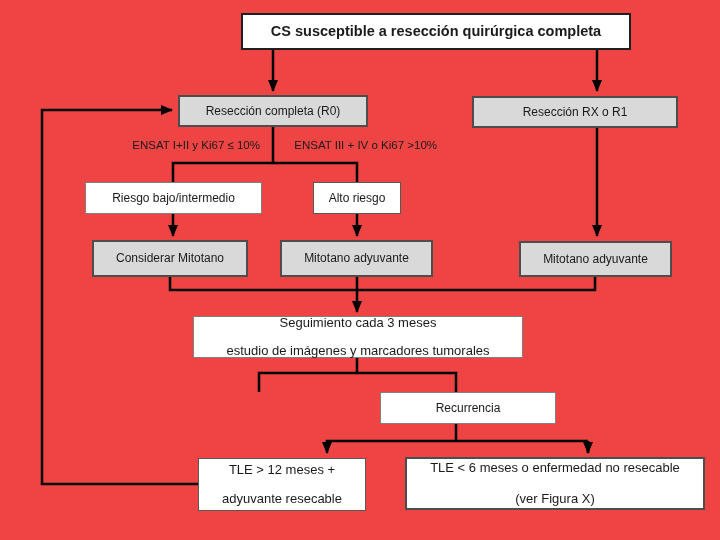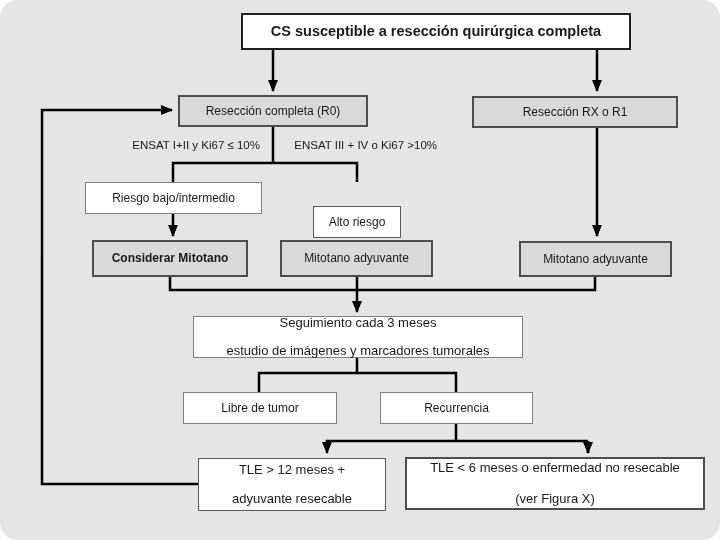--- a/index.html
+++ b/index.html
@@ -1,23 +1,22 @@
 <!DOCTYPE html>
 <html style="--fill-gray: #d9d9d9; --border-dark: #4d4d4d; --border-gray: #808080; --line: #000000;"><head>
 <meta charset="utf-8">
 <style>
   html,body{margin:0;padding:0;background:#fff;}
   #canvas{
     position:relative;
     width:720px;height:540px;
-    background:#e5e5e5;
+    background:#ef4444;
     font-family:"Liberation Sans","DejaVu Sans",sans-serif;
     color:#1a1a1a;
     overflow:hidden;
-    border-radius:17px;
   }
   #connector-layer{position:absolute;left:0;top:0;width:720px;height:540px;}
   #connector-layer path, #connector-layer polyline{
     fill:none;
     stroke:var(--line,#000);
     stroke-width:2.5;
   }
   .box{
     position:absolute;
     display:flex;
@@ -99,50 +98,47 @@
   </div>
 
   <div class="edge-label" style="left:110px;top:139px;width:150px;"><span>ENSAT I+II  y Ki67 ≤ 10%</span></div>
 
   <div class="edge-label" style="left:285px;top:139px;width:152px;"><span>ENSAT III + IV o Ki67 &gt;10%</span></div>
 
   <div class="box white" style="left:85px;top:182px;width:177px;height:32px;">
     <span>Riesgo bajo/intermedio</span>
   </div>
 
-  <div class="box white" style="left:313px;top:182px;width:88px;height:32px;border-color:#595959;margin-top:24px;">
+  <div class="box white" style="left:313px;top:182px;width:88px;height:32px;border-color:#595959;">
     <span>Alto riesgo</span>
   </div>
 
-  <div class="box gray" style="left:92px;top:240px;width:156px;height:37px;font-weight:bold;">
+  <div class="box gray" style="left:92px;top:240px;width:156px;height:37px;">
     <span>Considerar Mitotano</span>
   </div>
 
   <div class="box gray" style="left:280px;top:240px;width:153px;height:37px;">
     <span>Mitotano adyuvante</span>
   </div>
 
   <div class="box gray" style="left:519px;top:241px;width:153px;height:36px;">
     <span>Mitotano adyuvante</span>
   </div>
 
   <div class="box white multiline" style="left:193px;top:316px;width:330px;height:42px;">
     <span>Seguimiento cada 3 meses</span>
     <span>estudio de imágenes y marcadores tumorales</span>
   </div>
 
-  <div class="box white" style="left:183px;top:392px;width:154px;height:32px;">
-    <span>Libre de tumor</span>
-  </div>
 
-  <div class="box white" style="left:380px;top:392px;width:153px;height:32px;">
+  <div class="box white" style="left:380px;top:392px;width:176px;height:32px;">
     <span>Recurrencia</span>
   </div>
 
-  <div class="box white multiline" style="left:198px;top:458px;width:188px;height:53px;border-color:#595959;">
+  <div class="box white multiline" style="left:198px;top:458px;width:168px;height:53px;border-color:#595959;">
     <span>TLE &gt; 12 meses +</span>
     <span>adyuvante resecable</span>
   </div>
 
   <div class="box white-dark multiline" style="left:405px;top:457px;width:300px;height:53px;">
     <span>TLE &lt; 6 meses o enfermedad no resecable</span>
     <span>(ver Figura X)</span>
   </div>
 
 </div>

